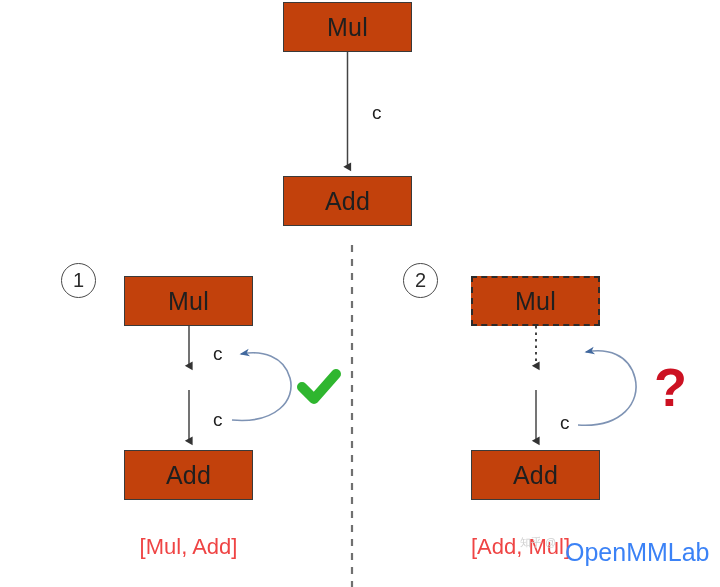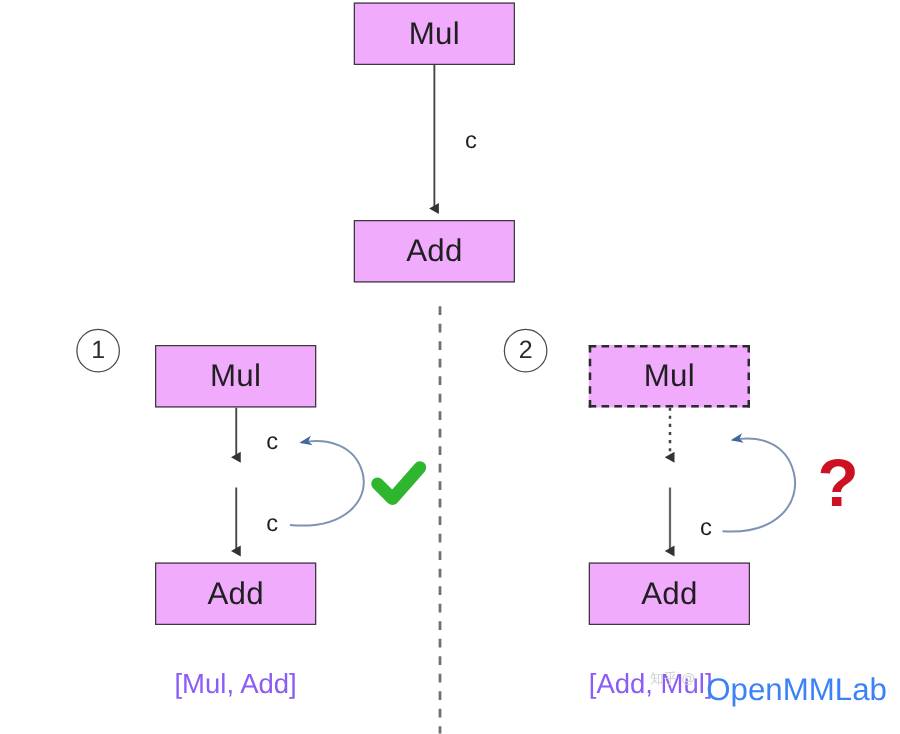--- a/index.html
+++ b/index.html
@@ -17,21 +17,21 @@
   }
   #canvas {
     position: absolute;
     inset: 0;
     width: 720px;
     height: 587px;
   }
   .node-box {
     position: absolute;
     box-sizing: border-box;
-    background: #f0abfc;
+    background: #c2410c;
     border: 1.6px solid #3a3a3a;
     display: flex;
     align-items: center;
     justify-content: center;
     font-size: 25px;
     font-weight: 400;
     color: #1f1f1f;
     letter-spacing: 0.2px;
   }
   .node-box.dashed {
@@ -54,21 +54,21 @@
     display: flex;
     align-items: center;
     justify-content: center;
     font-size: 20px;
     color: #2b2b2b;
     box-sizing: border-box;
   }
   .caption {
     position: absolute;
     font-size: 22px;
-    color: #8b5cf6;
+    color: #ef4444;
     white-space: nowrap;
   }
   .qmark {
     position: absolute;
     font-size: 54px;
     font-weight: bold;
     line-height: 1;
     color: #cc1122;
   }
   .watermark {

